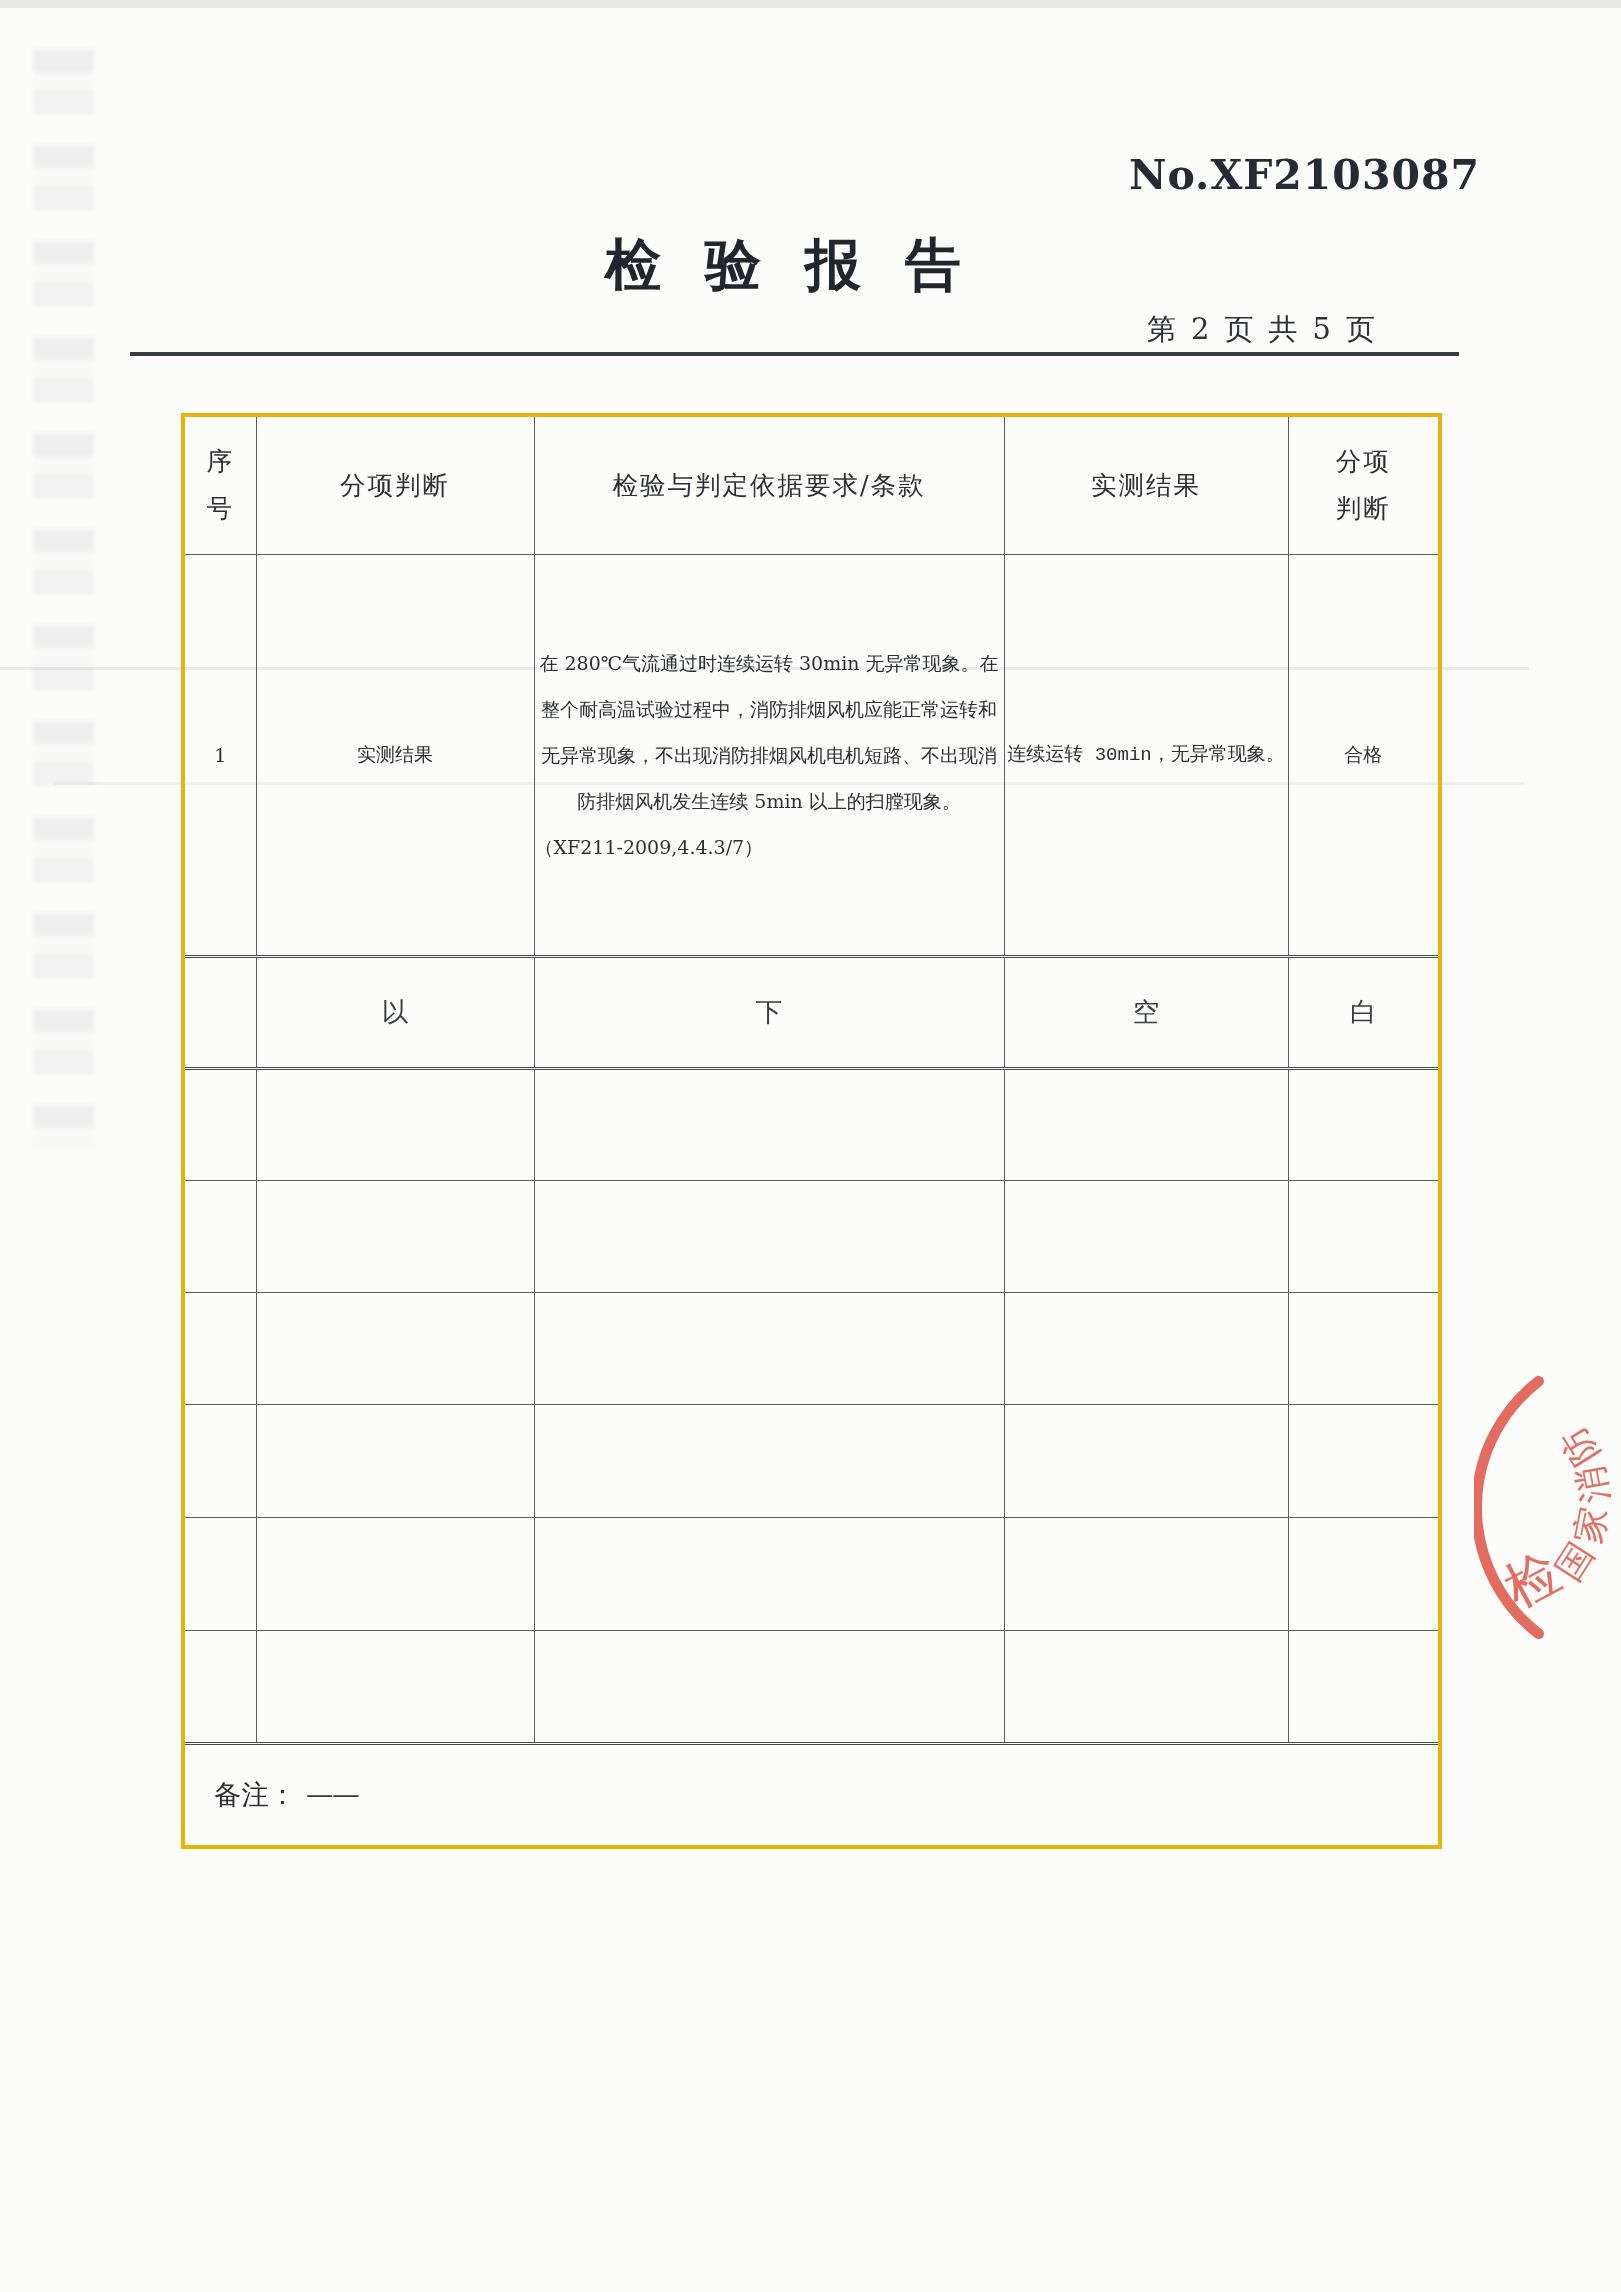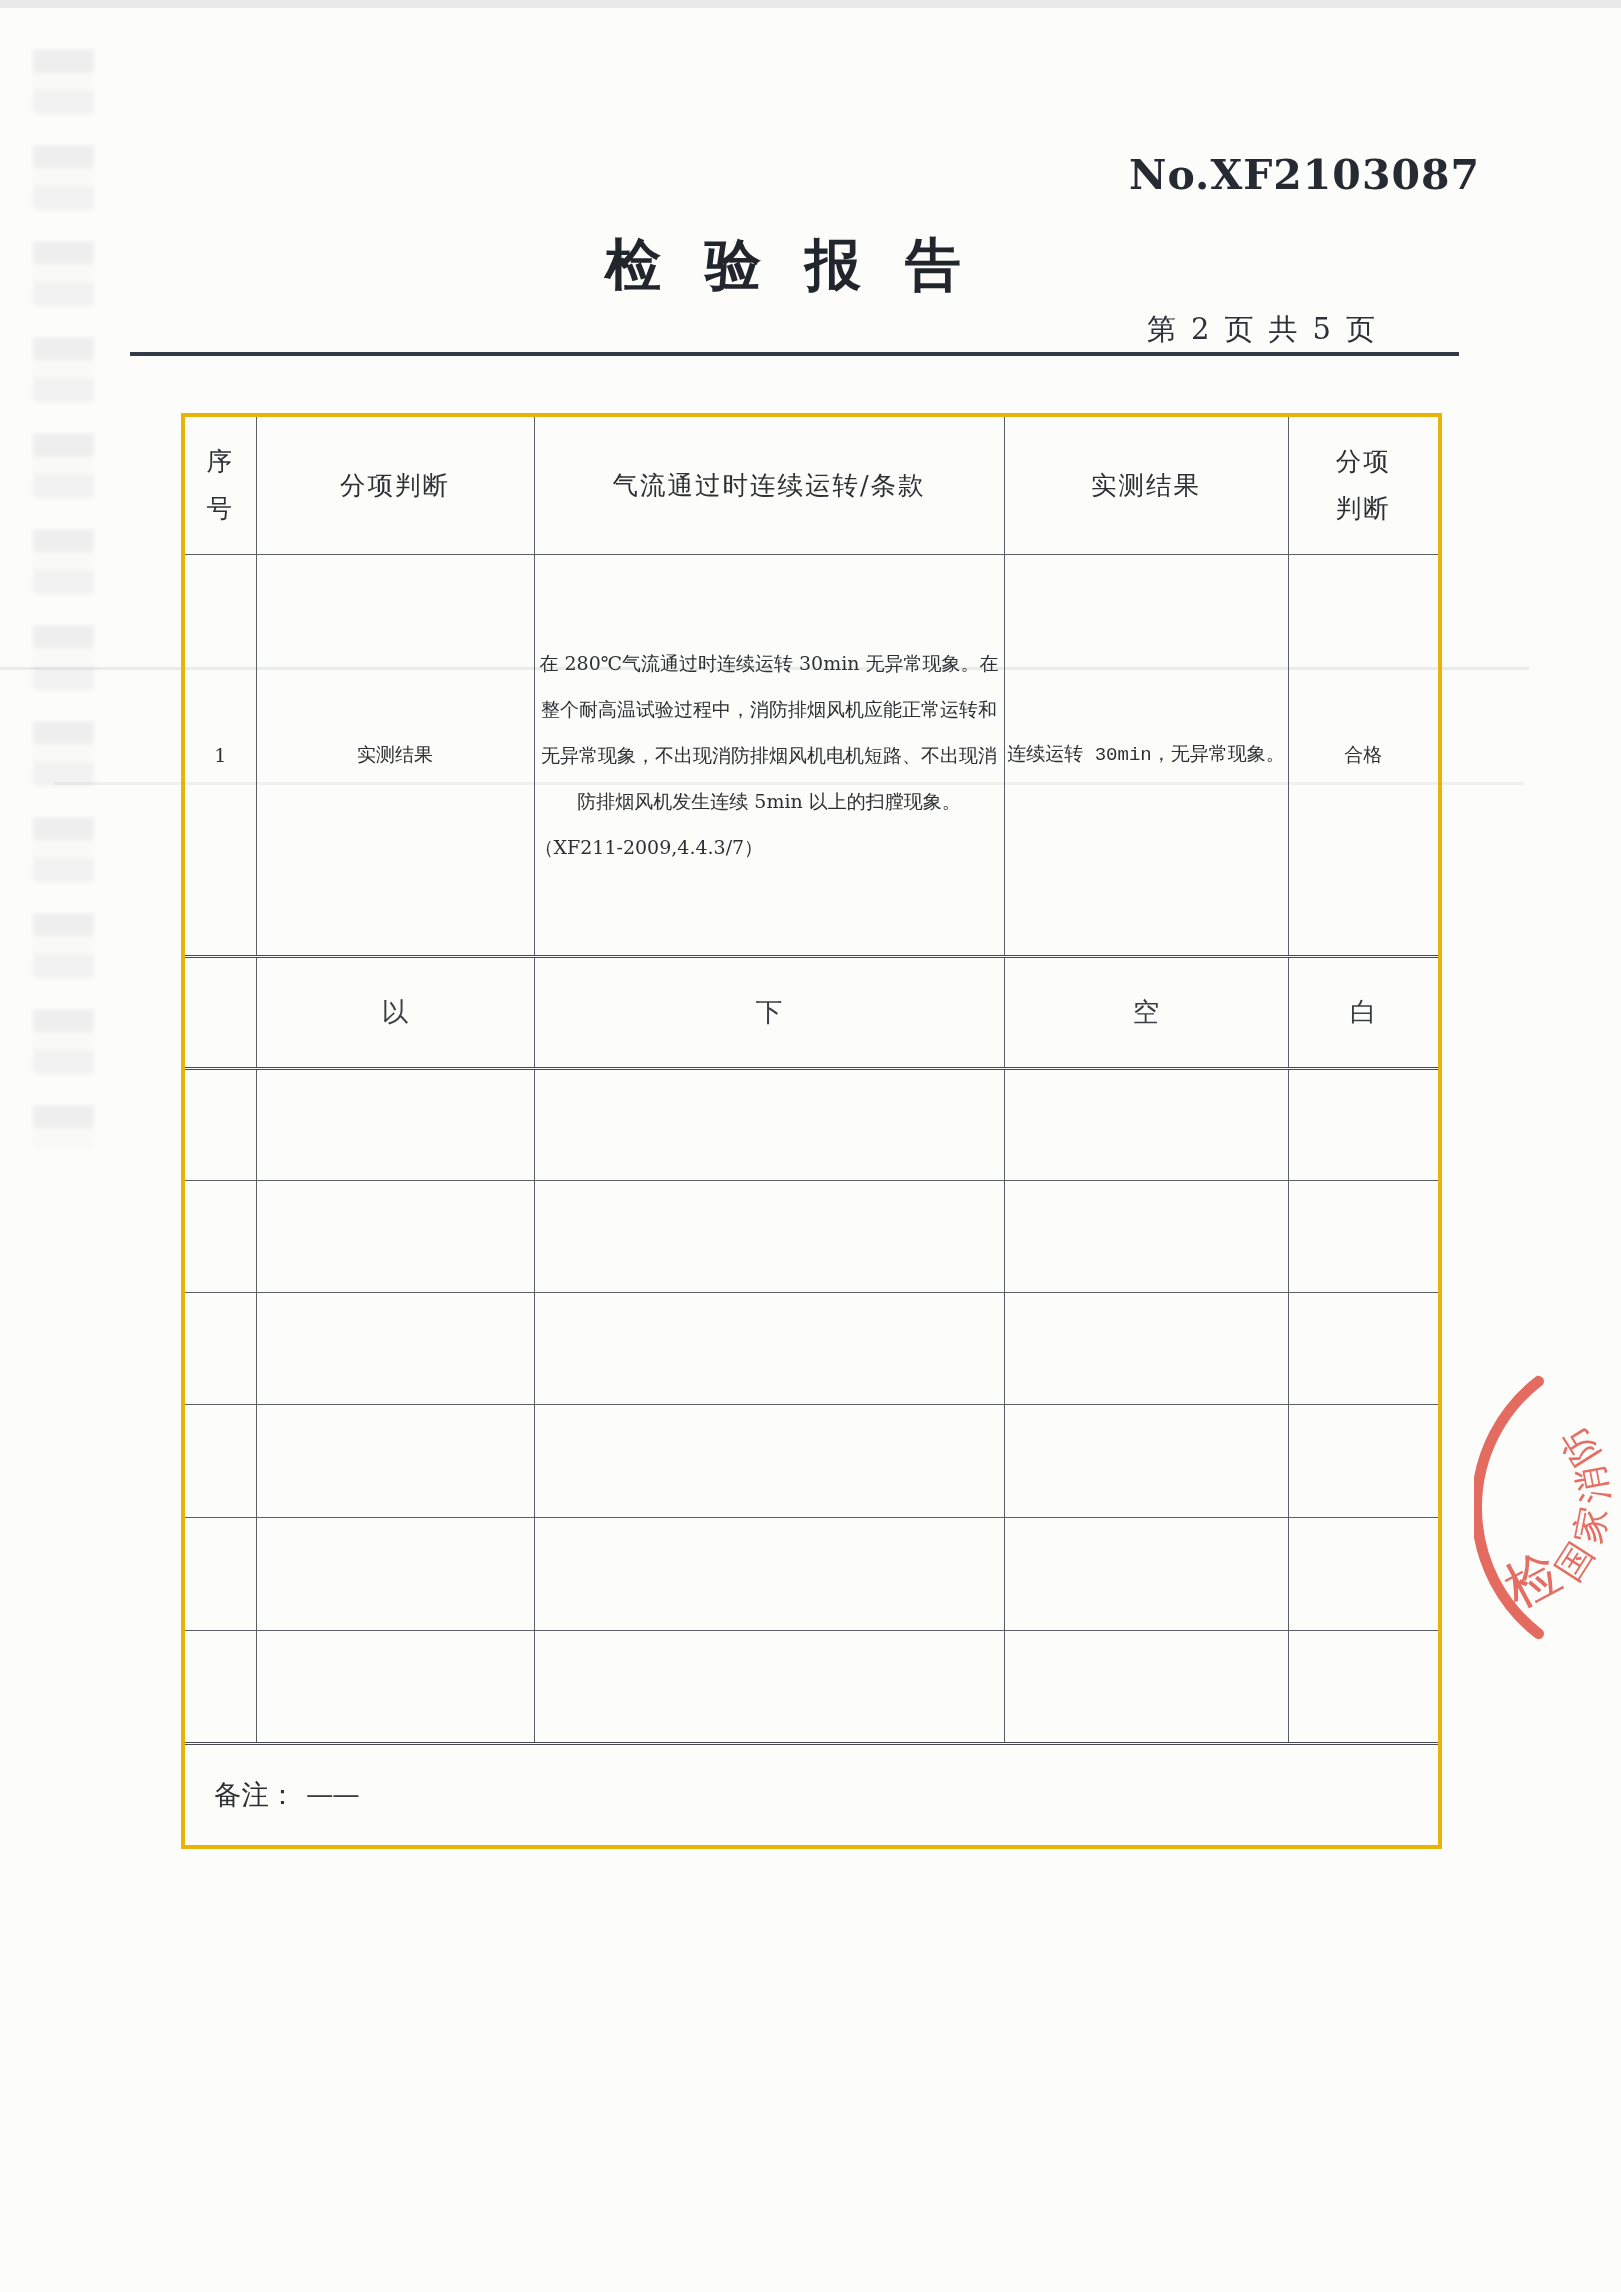--- a/index.html
+++ b/index.html
@@ -112,21 +112,21 @@
         <col style="width:73px">
           <col style="width:278px">
           <col style="width:470px">
         <col style="width:284px">
           <col style="width:152px">
       </colgroup>
       <tbody>
           <tr class="hdr">
         <td><span class="stack w1">序号</span></td>
         <td>分项判断</td>
-        <td>气流通过时连续运转/条款</td>
+        <td>检验与判定依据要求/条款</td>
         <td>实测结果</td>
         <td><span class="stack w2">分项判断</span></td>
       </tr>
       <tr class="data1">
         <td>1</td>
         <td>实测结果</td>
         <td class="req">在 280℃气流通过时连续运转 30min 无异常现象。在整个耐高温试验过程中，消防排烟风机应能正常运转和无异常现象，不出现消防排烟风机电机短路、不出现消防排烟风机发生连续 5min 以上的扫膛现象。（XF211-2009,4.4.3/7）</td>
         <td class="res">连续运转 30min，无异常现象。</td>
         <td>合格</td>
       </tr>

